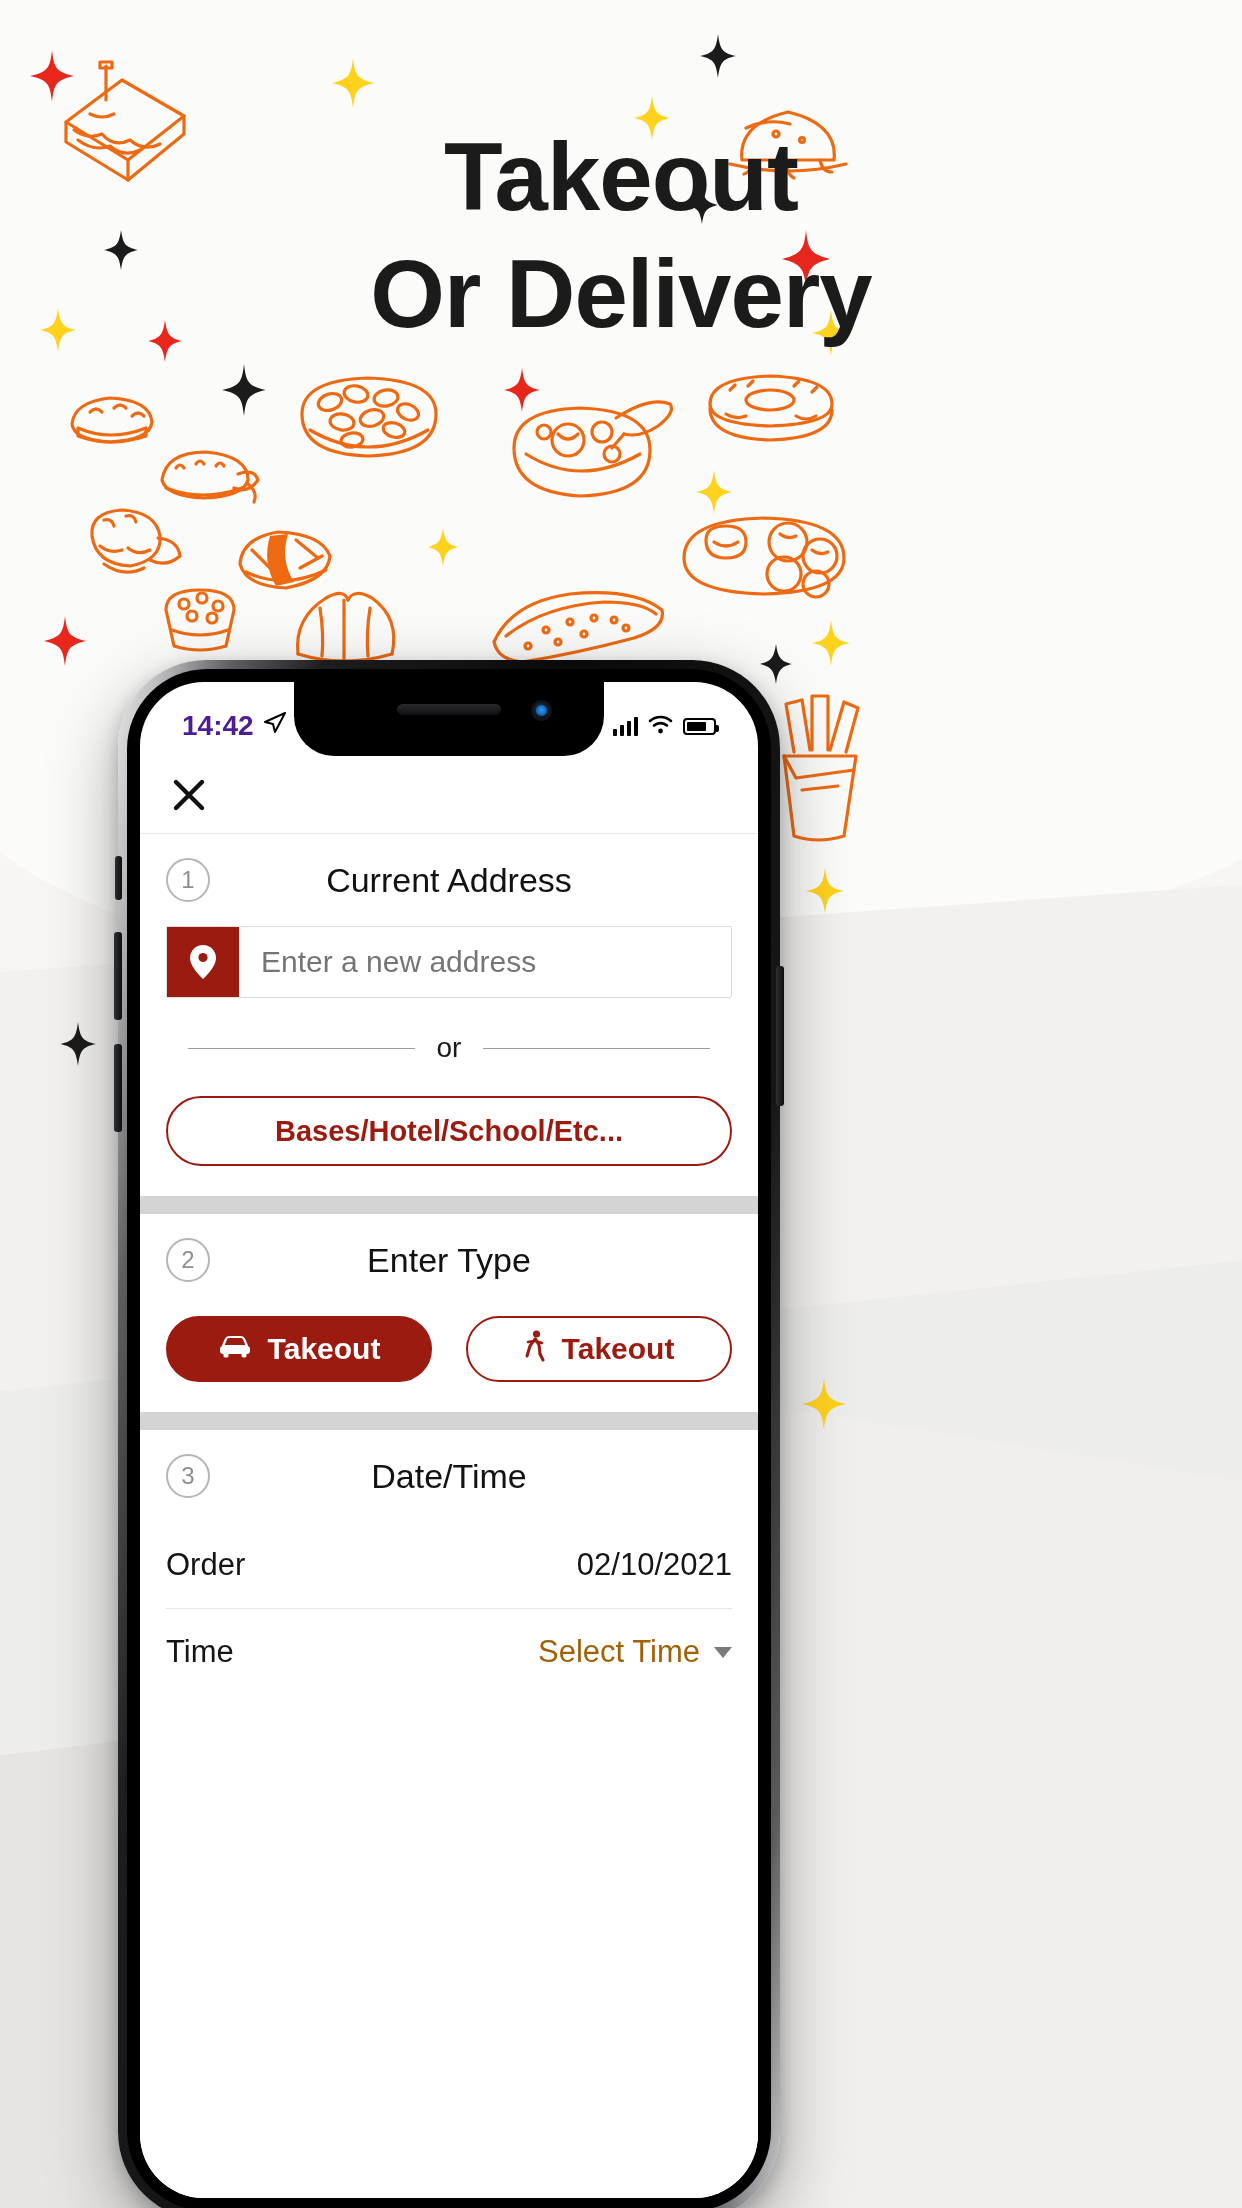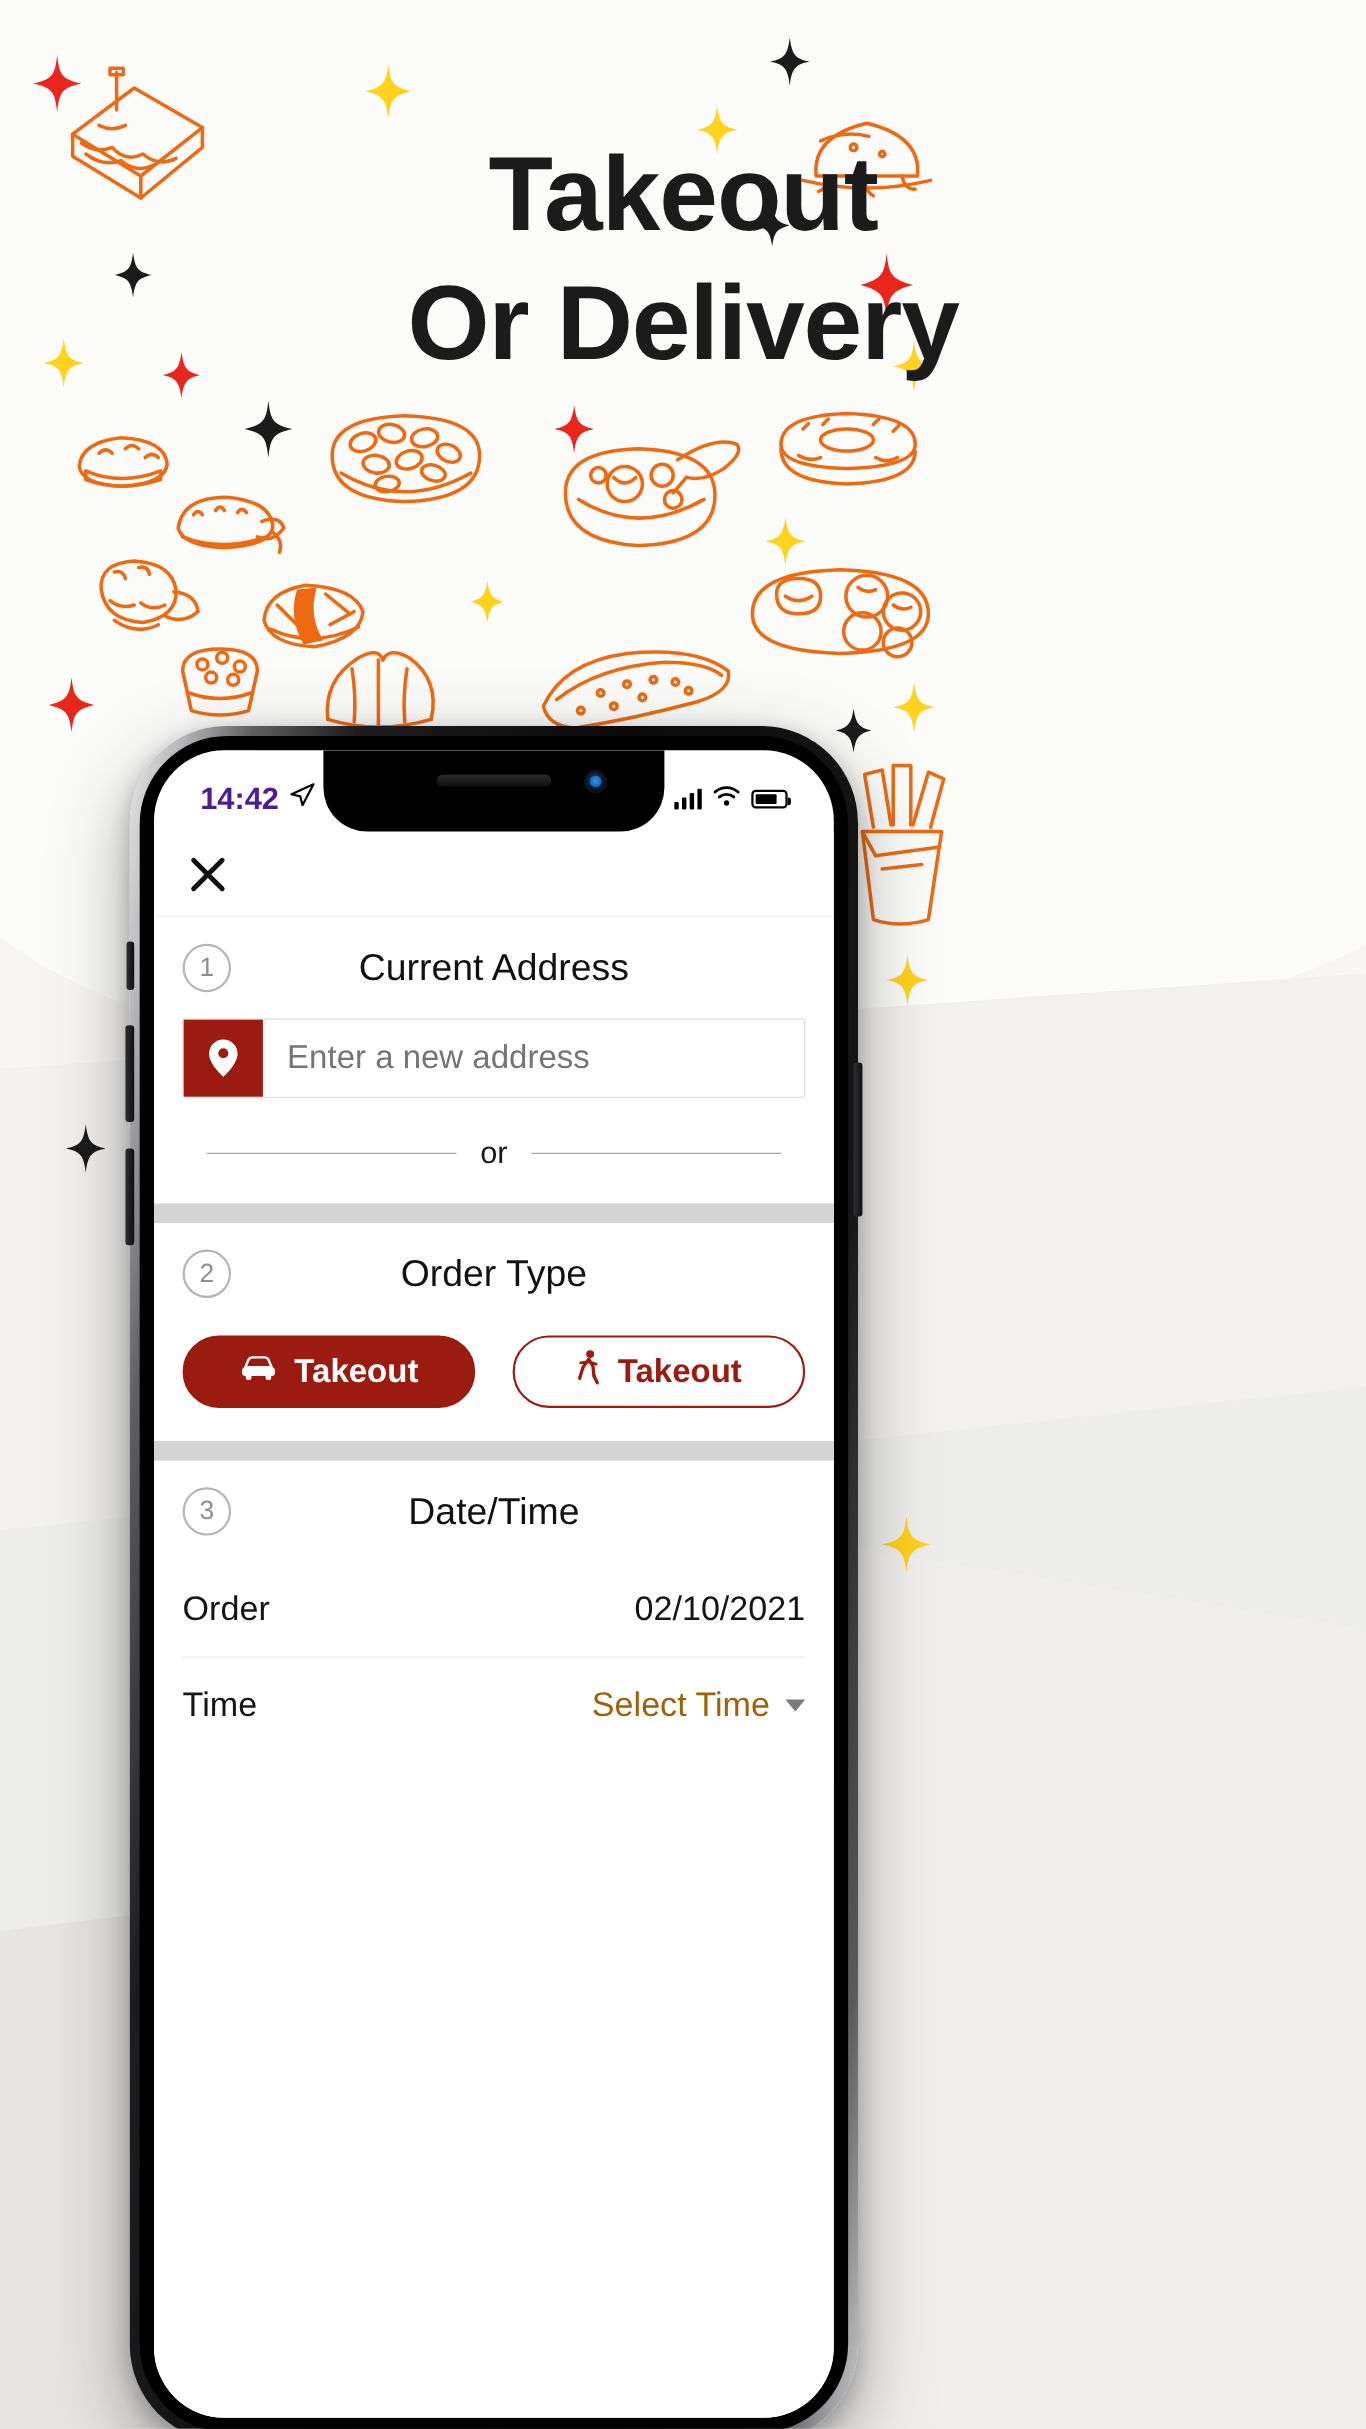--- a/index.html
+++ b/index.html
@@ -525,28 +525,29 @@
             </div>
             <input class="addr-input" type="text" placeholder="Enter a new address" style="">
           </div>
 
           <div class="or-row">
             <span class="ln"></span>
             <span class="or">or</span>
             <span class="ln"></span>
           </div>
 
+          <div class="outline-btn">Bases/Hotel/School/Etc...</div>
         </div>
 
         <div class="sep"></div>
 
         <div class="card">
           <div class="sec-head">
             <div class="numcircle">2</div>
-            <div class="sec-title">Order Type</div>
+            <div class="sec-title">Enter Type</div>
           </div>
 
           <div class="type-row">
             <div class="type-btn active">
               <span>
                 <svg width="34" height="24" viewBox="0 0 34 24" fill="#fff">
                     <path d="M5 11 L8 4 Q9 2 11 2 L23 2 Q25 2 26 4 L29 11 Z" fill="none" stroke="#fff" stroke-width="2.2" stroke-linejoin="round"></path>
                     <rect x="2" y="11" width="30" height="8" rx="3.2" fill="#fff"></rect>
                     <circle cx="8" cy="20" r="2.6" fill="#fff"></circle>
                     <circle cx="26" cy="20" r="2.6" fill="#fff"></circle>

